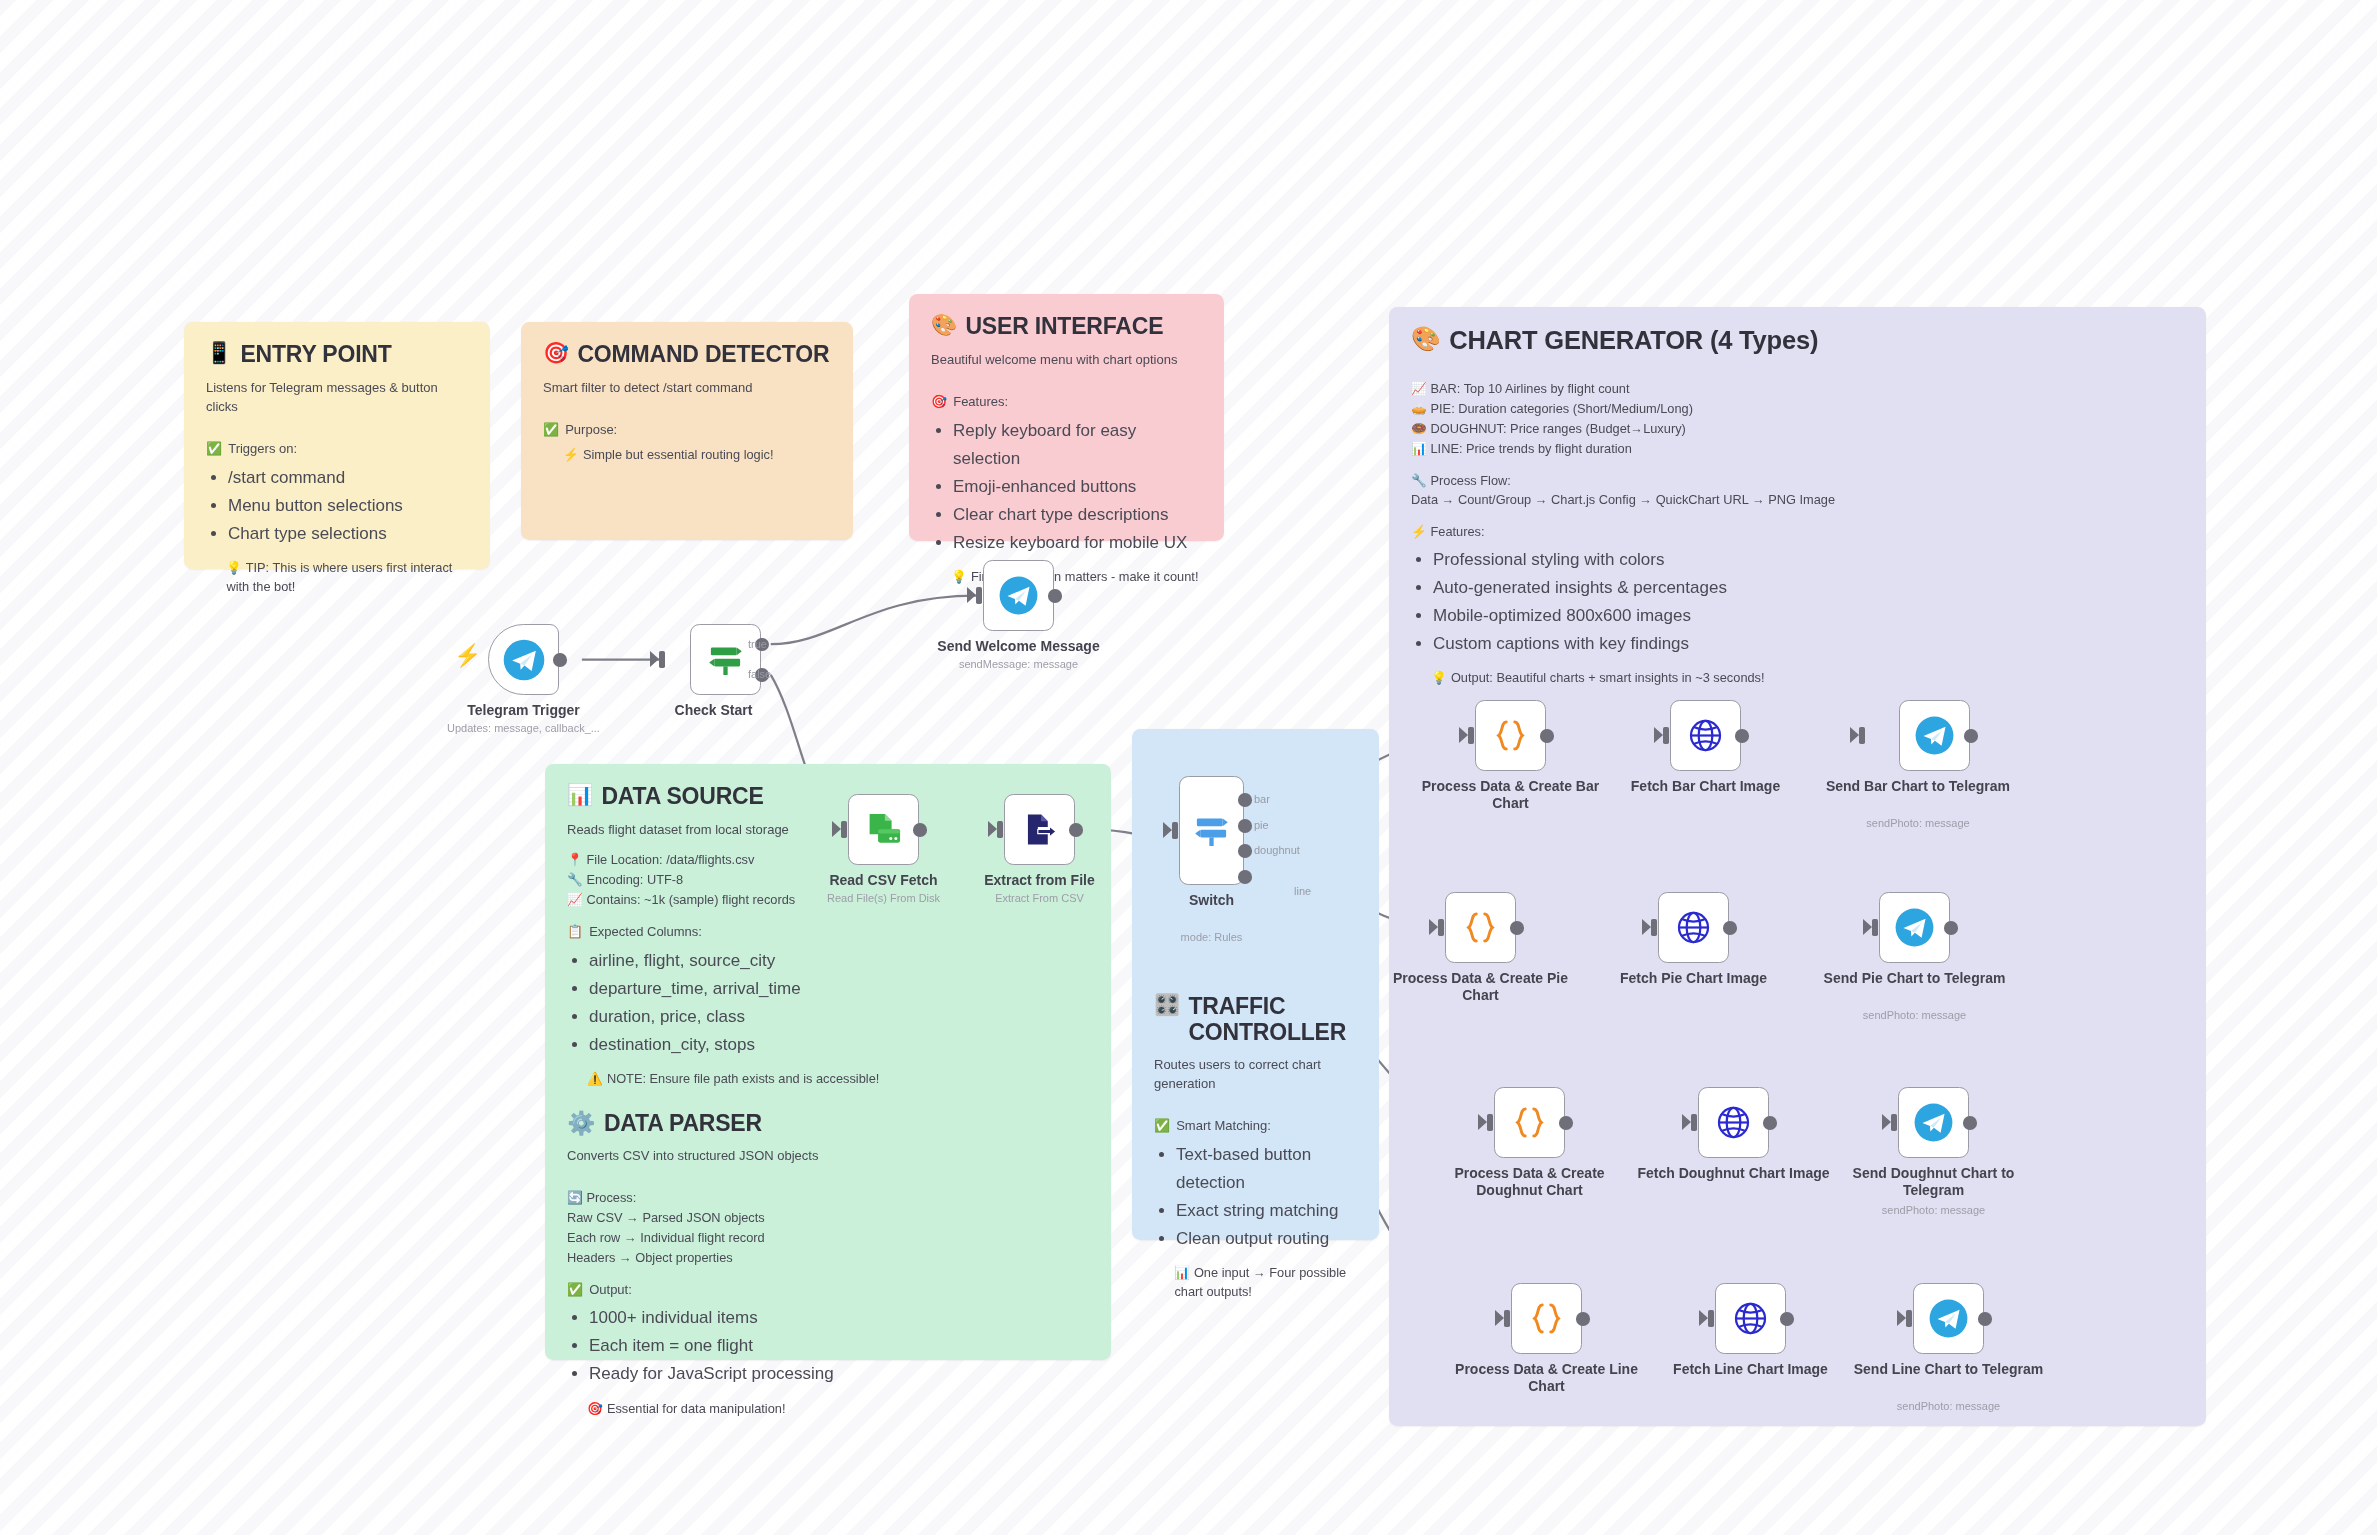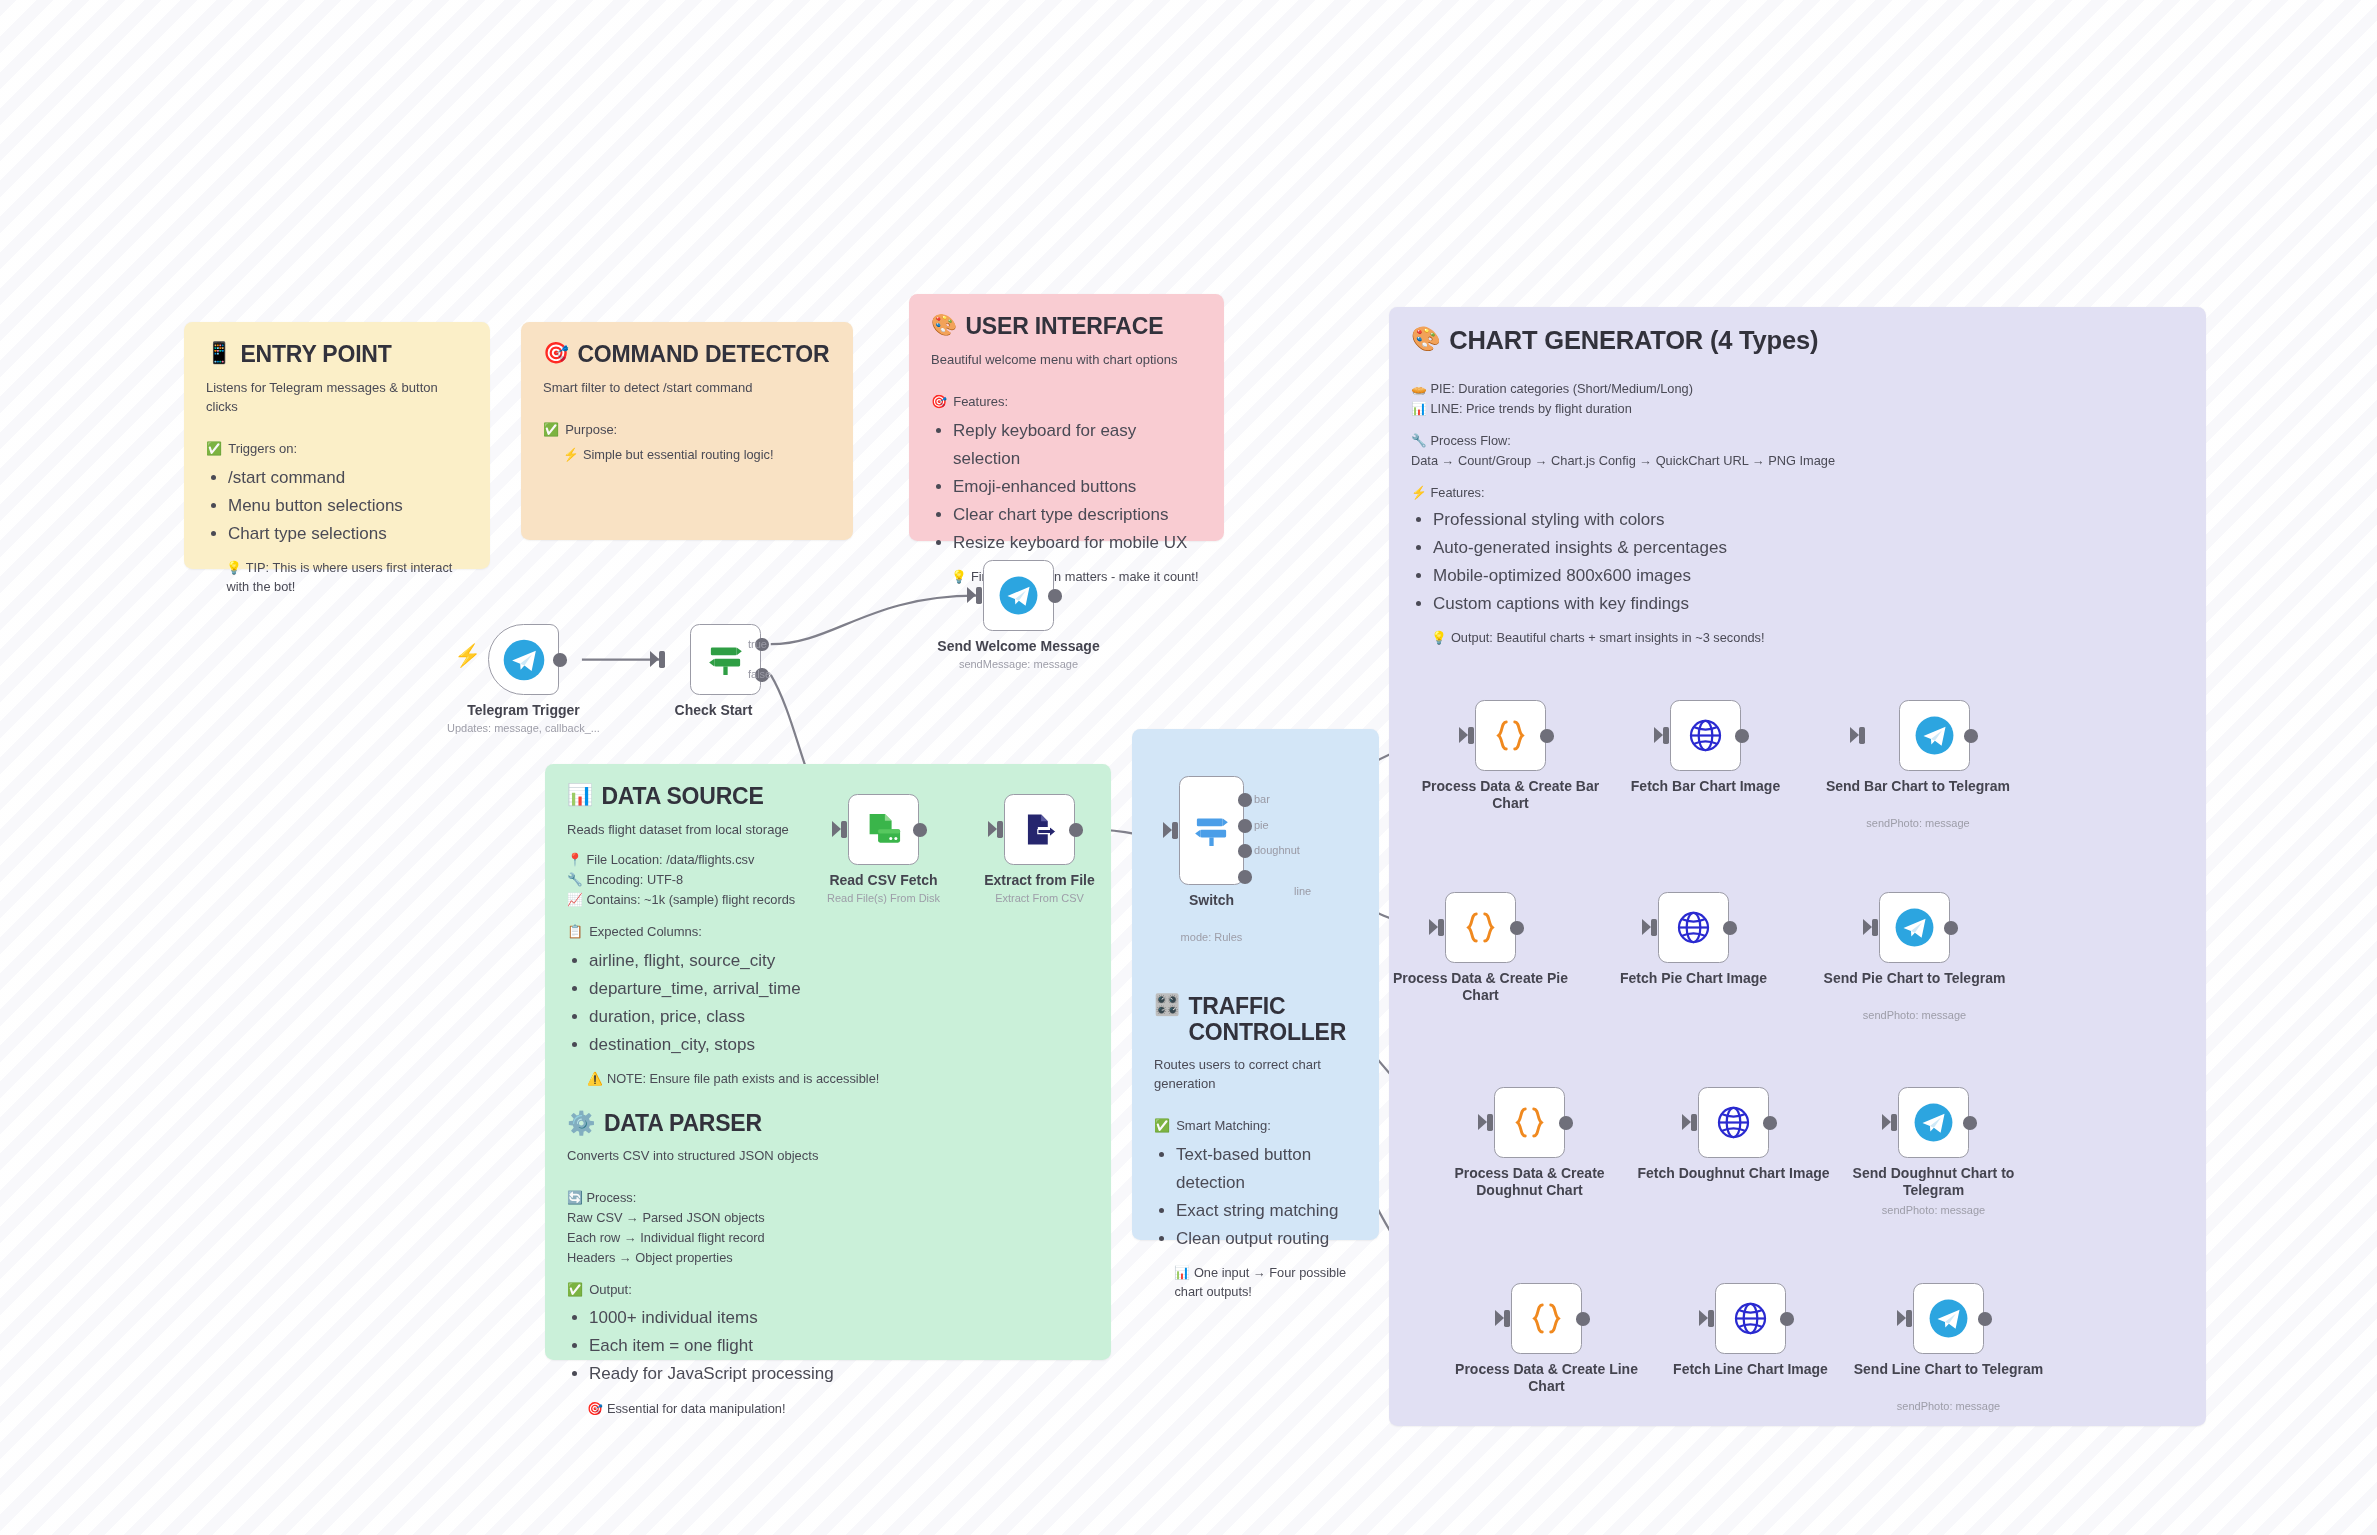--- a/index.html
+++ b/index.html
@@ -200,22 +200,30 @@
     </div>
   </div>
 
   <div class="sticky note-purple" style="left:1389px;top:307px;width:817px;height:1119px;">
     <h2 style="font-size:25.5px;">
       <span class="emoji" style="font-size:24px;">🎨</span>
       <span>CHART GENERATOR (4 Types)</span>
     </h2>
     <div class="spacer"></div>
     <div class="line">
+      <span>📈</span>
+      <span>BAR: Top 10 Airlines by flight count</span>
+    </div>
+    <div class="line">
       <span>🥧</span>
       <span>PIE: Duration categories (Short/Medium/Long)</span>
+    </div>
+    <div class="line">
+      <span>🍩</span>
+      <span>DOUGHNUT: Price ranges (Budget→Luxury)</span>
     </div>
     <div class="line">
       <span>📊</span>
       <span>LINE: Price trends by flight duration</span>
     </div>
     <div class="spacer"></div>
     <div class="line">
       <span>🔧</span>
       <span>Process Flow:</span>
     </div>

